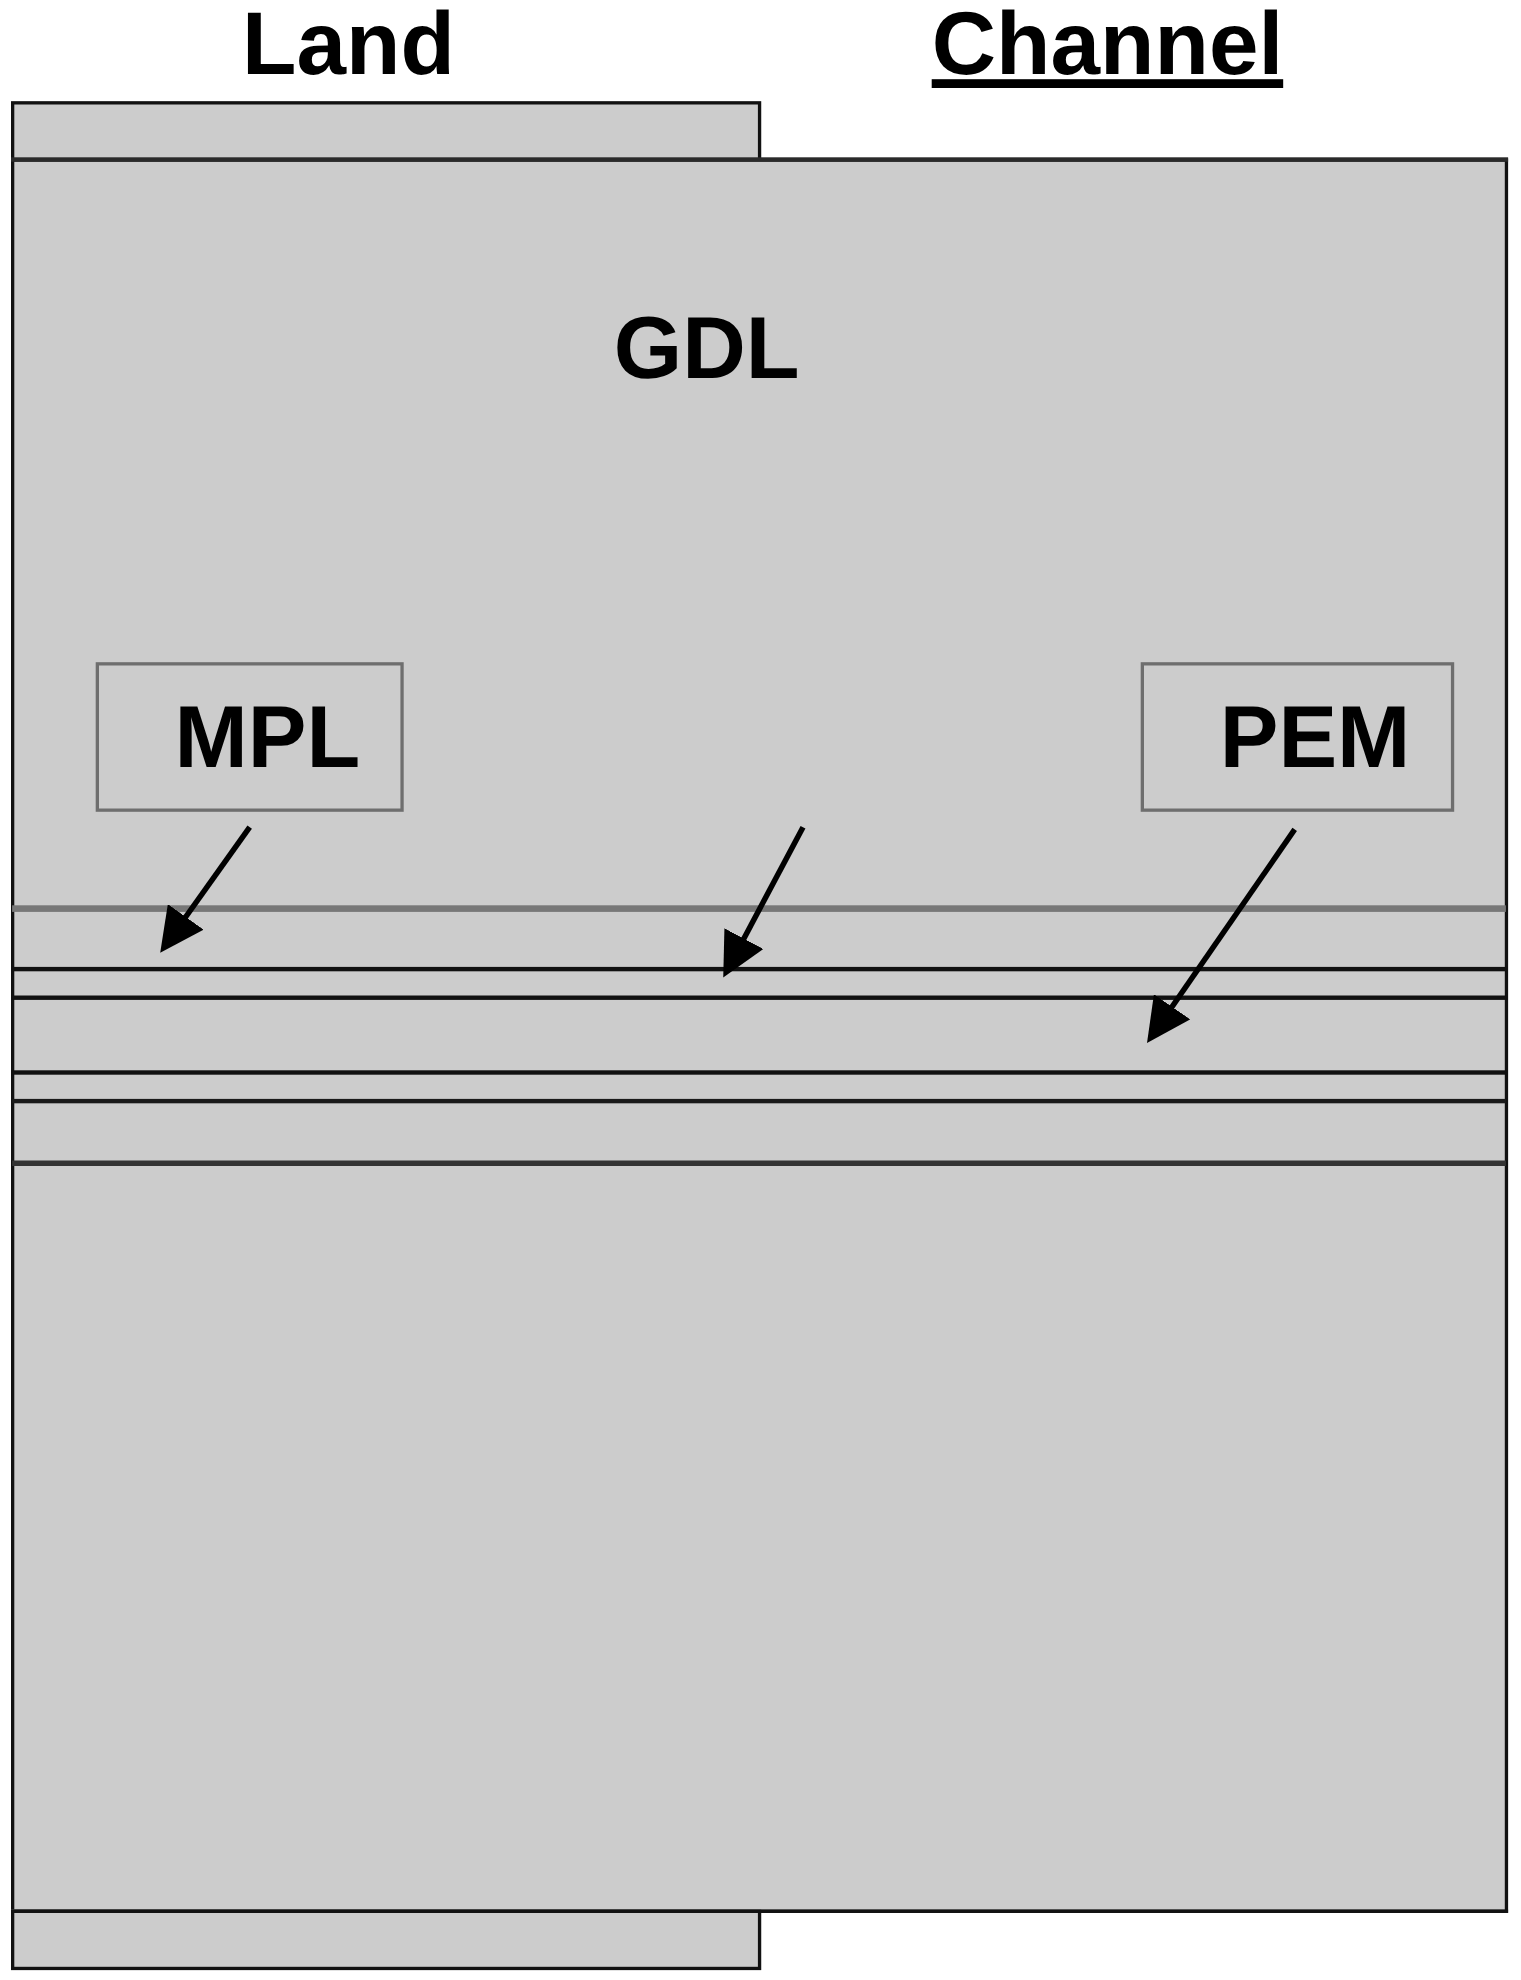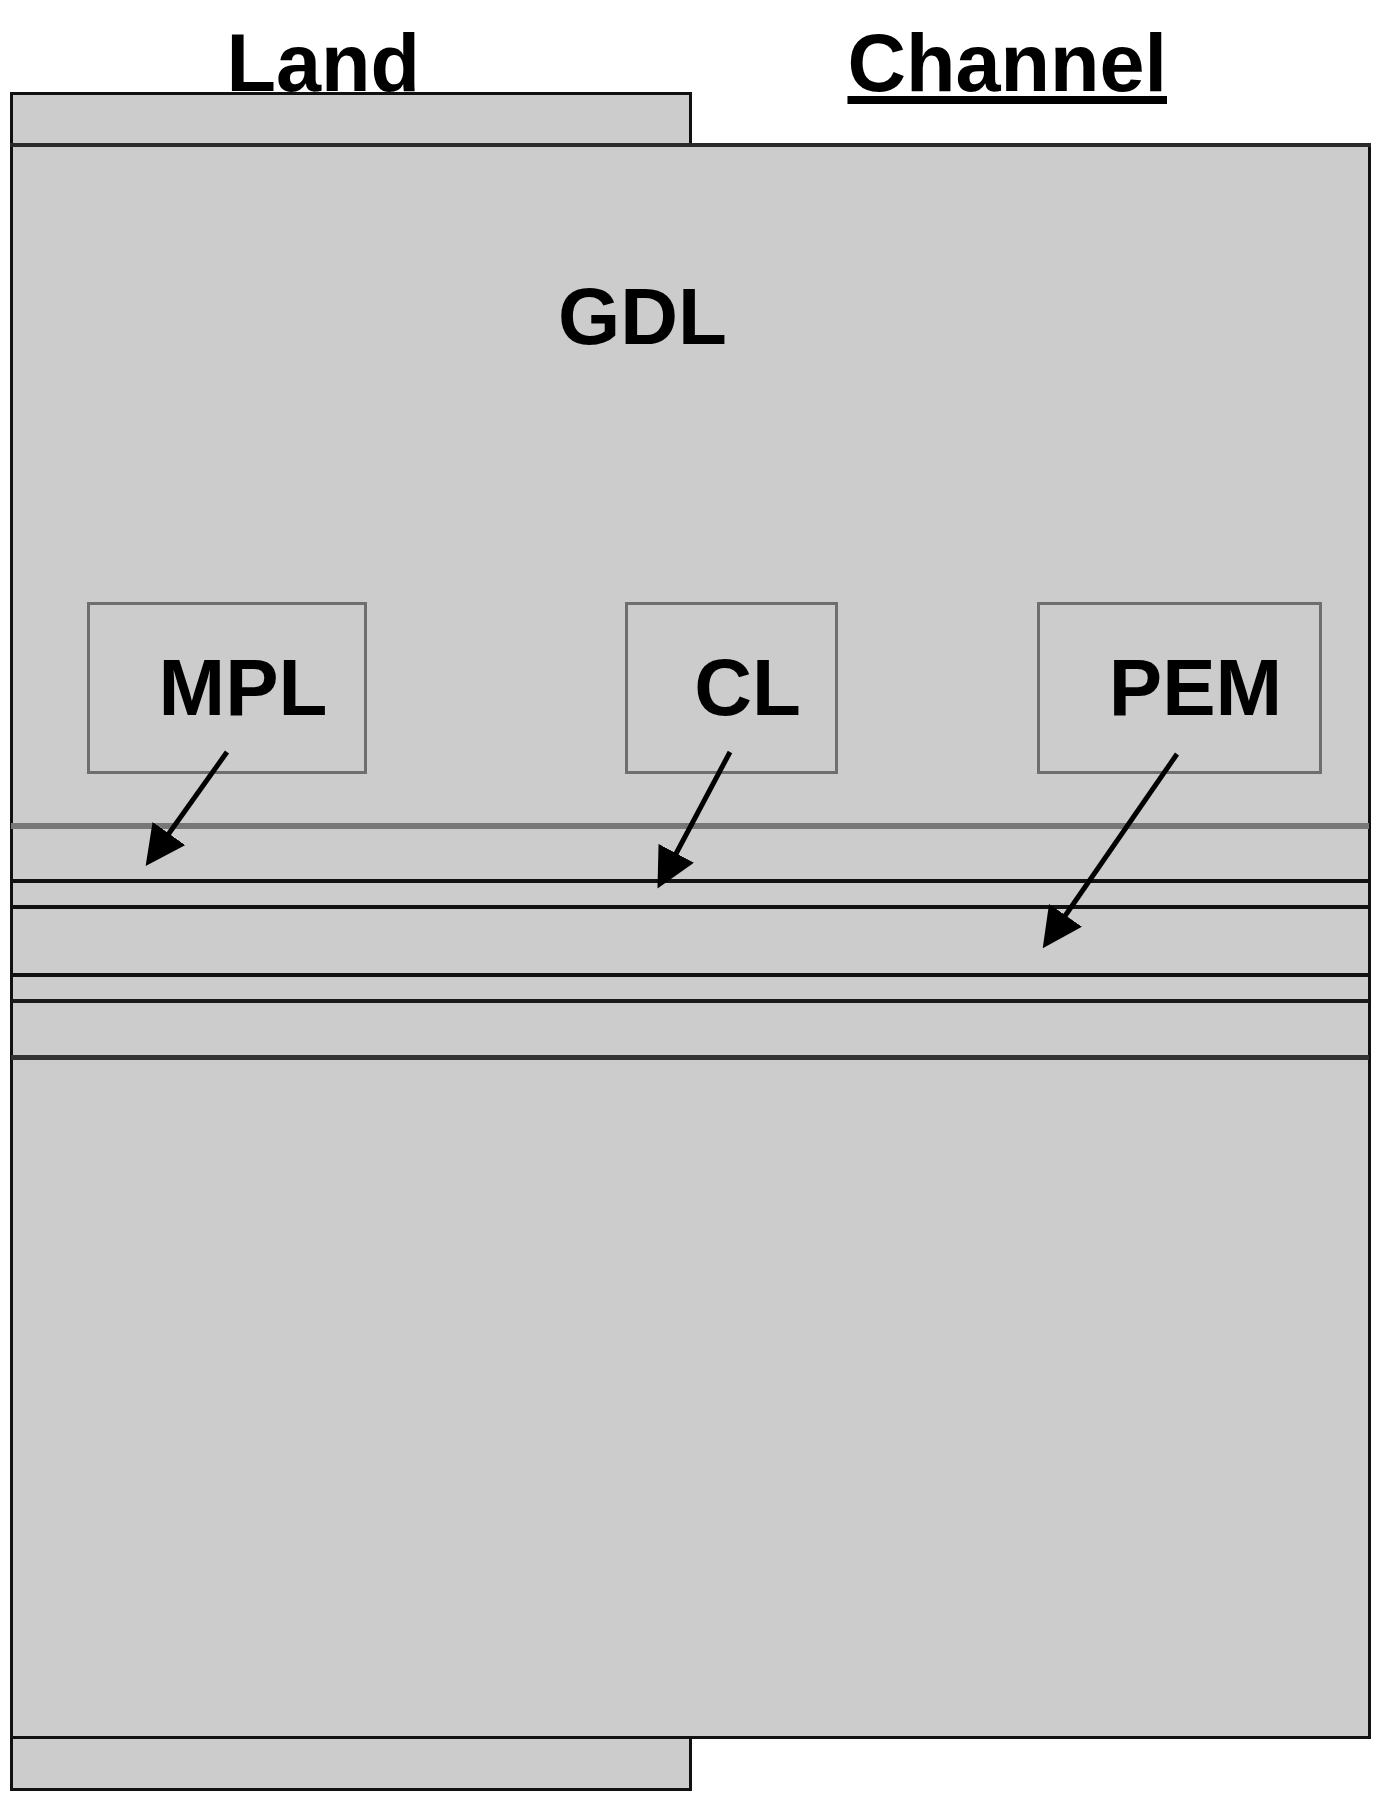--- a/index.html
+++ b/index.html
@@ -22,23 +22,22 @@
       height: 1800px;
     }
     .header-label {
       position: absolute;
       top: 0;
       height: 80px;
       font-weight: bold;
       font-size: 81px;
       line-height: 80px;
       color: #000;
-      text-align: right;
+      text-align: left;
       white-space: nowrap;
-      margin-top: 23px;
     }
     .region {
       position: absolute;
       box-sizing: border-box;
       background: #cccccc;
       border: 3px solid #111;
     }
     .layer-line {
       position: absolute;
       left: 11px;
@@ -52,21 +51,21 @@
       height: 90px;
       font-weight: bold;
       font-size: 80px;
       line-height: 90px;
       text-align: left;
       color: #000;
     }
     .label-box {
       position: absolute;
       top: 602px;
-      height: 172px;
+      height: 136px;
       box-sizing: border-box;
       border: 3px solid #6e6e6e;
       background: #cccccc;
       display: flex;
       align-items: center;
       justify-content: center;
       padding-left: 32px;
     }
     .label-box span {
       font-weight: bold;
@@ -105,23 +104,20 @@
   <div class="layer-line" style="top:905px; height:4px; background:#111;"></div>
   <div class="layer-line" style="top:973px; height:4px; background:#111;"></div>
   <div class="layer-line" style="top:999px; height:4px; background:#1a1a1a;"></div>
   <div class="layer-line" style="top:1055px; height:5px; background:#333333;"></div>
 
   <div class="gdl-label">GDL</div>
 
   <div class="label-box" style="left:87px; width:280px;">
     <span>MPL</span>
   </div>
-  <div class="label-box" style="left:625px; width:213px;">
-    <span>CL</span>
-  </div>
   <div class="label-box" style="left:1037px; width:285px;text-align:center;">
     <span>PEM</span>
   </div>
 
   <svg class="arrows" viewBox="0 0 1383 1800">
     <defs>
       <marker id="ah" markerWidth="8" markerHeight="8" refX="6.5" refY="4" orient="auto" markerUnits="strokeWidth">
         <path d="M0,0 L8,4 L0,8 z" fill="#000"></path>
       </marker>
     </defs>

